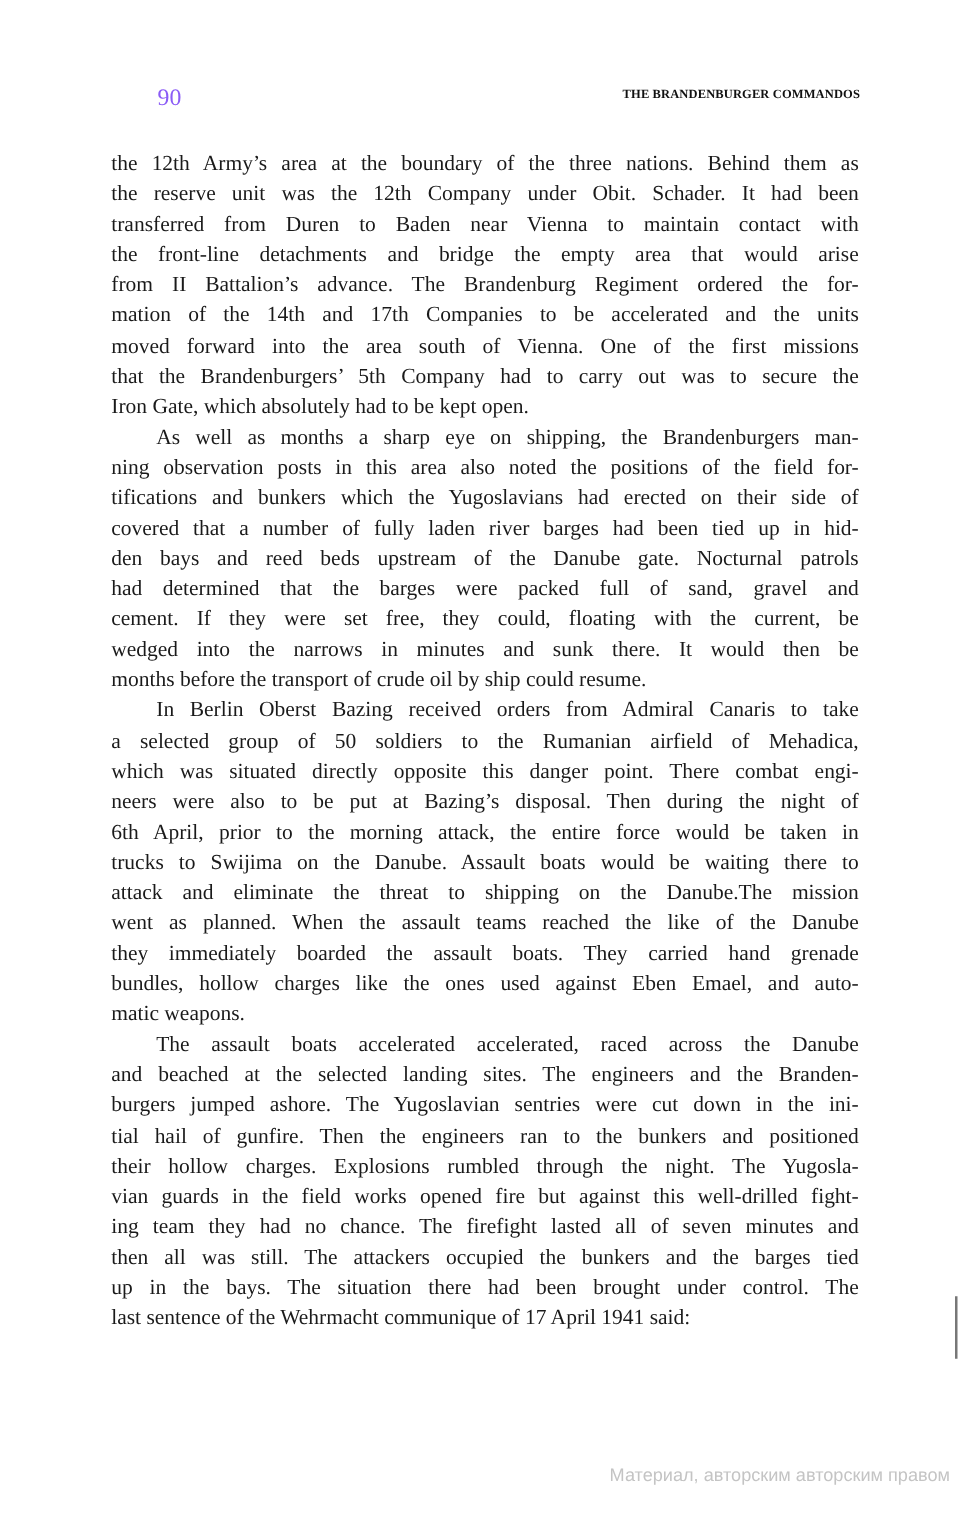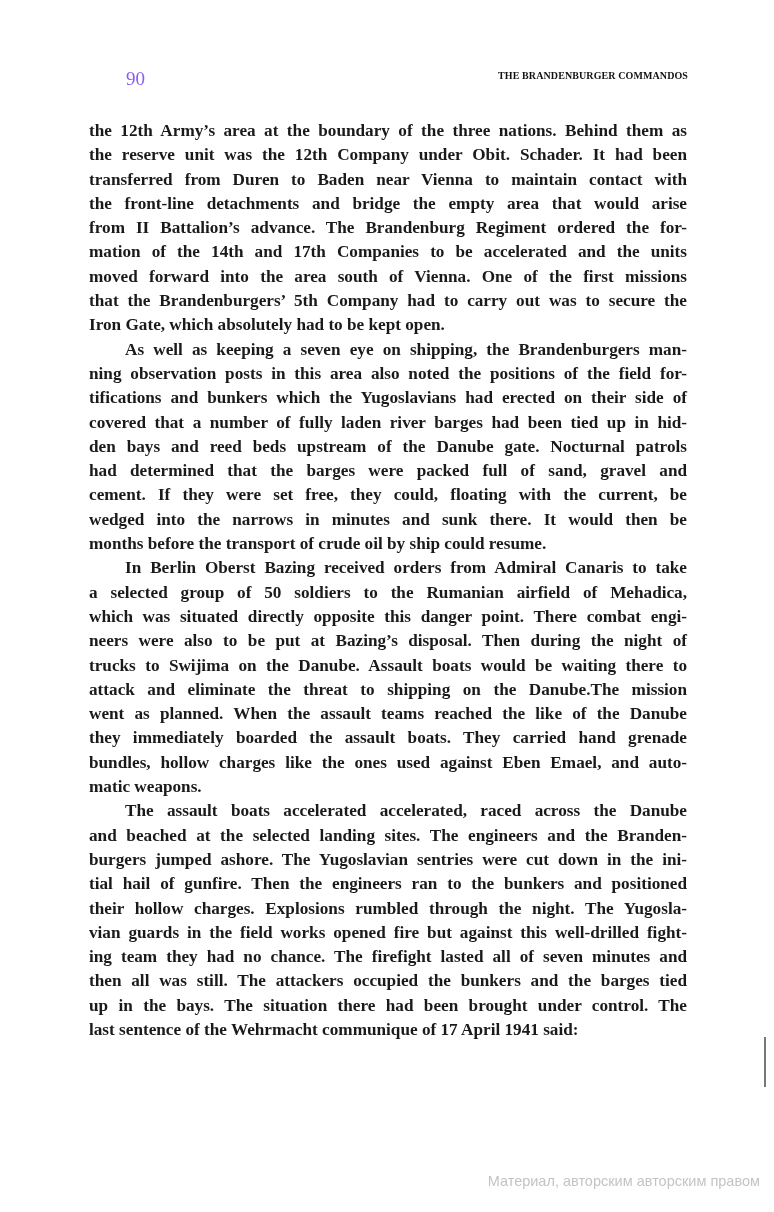--- a/index.html
+++ b/index.html
@@ -46,21 +46,20 @@
       width: 598px;
     }
     .line {
       display: block;
       font-size: 17.2px;
       line-height: 24.3px;
       height: 24.3px;
       white-space: nowrap;
       text-align: justify;
       text-align-last: justify;
-      font-weight: bold;
     }
     .line.last {
       text-align-last: left;
     }
     .line.indent {
       padding-left: 36px;
     }
     .margin-mark {
       position: absolute;
       left: 764px;
@@ -92,35 +91,36 @@
       <span class="line">the reserve unit was the 12th Company under Obit. Schader. It had been</span>
       <span class="line">transferred from Duren to Baden near Vienna to maintain contact with</span>
       <span class="line">the front-line detachments and bridge the empty area that would arise</span>
       <span class="line">from II Battalion’s advance. The Brandenburg Regiment ordered the for-</span>
       <span class="line">mation of the 14th and 17th Companies to be accelerated and the units</span>
       <span class="line">moved forward into the area south of Vienna. One of the first missions</span>
       <span class="line">that the Brandenburgers’ 5th Company had to carry out was to secure the</span>
       <span class="line last">Iron Gate, which absolutely had to be kept open.</span>
     </div>
     <div>
-      <span class="line indent">As well as keeping a seven eye on shipping, the Brandenburgers man-</span>
+      <span class="line indent">As well as months a sharp eye on shipping, the Brandenburgers man-</span>
       <span class="line">ning observation posts in this area also noted the positions of the field for-</span>
       <span class="line">tifications and bunkers which the Yugoslavians had erected on their side of</span>
       <span class="line">covered that a number of fully laden river barges had been tied up in hid-</span>
       <span class="line">den bays and reed beds upstream of the Danube gate. Nocturnal patrols</span>
       <span class="line">had determined that the barges were packed full of sand, gravel and</span>
       <span class="line">cement. If they were set free, they could, floating with the current, be</span>
       <span class="line">wedged into the narrows in minutes and sunk there. It would then be</span>
       <span class="line last">months before the transport of crude oil by ship could resume.</span>
     </div>
     <div>
       <span class="line indent">In Berlin Oberst Bazing received orders from Admiral Canaris to take</span>
       <span class="line">a selected group of 50 soldiers to the Rumanian airfield of Mehadica,</span>
       <span class="line">which was situated directly opposite this danger point. There combat engi-</span>
       <span class="line">neers were also to be put at Bazing’s disposal. Then during the night of</span>
+      <span class="line">6th April, prior to the morning attack, the entire force would be taken in</span>
       <span class="line">trucks to Swijima on the Danube. Assault boats would be waiting there to</span>
       <span class="line">attack and eliminate the threat to shipping on the Danube.The mission</span>
       <span class="line">went as planned. When the assault teams reached the like of the Danube</span>
       <span class="line">they immediately boarded the assault boats. They carried hand grenade</span>
       <span class="line">bundles, hollow charges like the ones used against Eben Emael, and auto-</span>
       <span class="line last">matic weapons.</span>
     </div>
     <div>
       <span class="line indent">The assault boats accelerated accelerated, raced across the Danube</span>
       <span class="line">and beached at the selected landing sites. The engineers and the Branden-</span>

